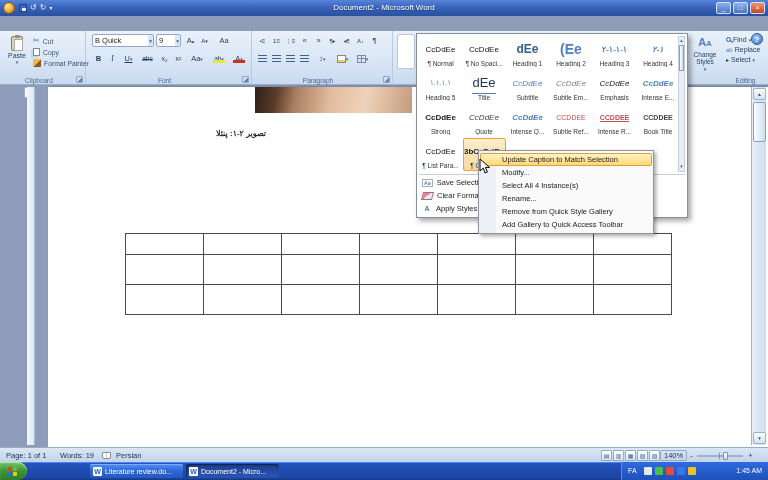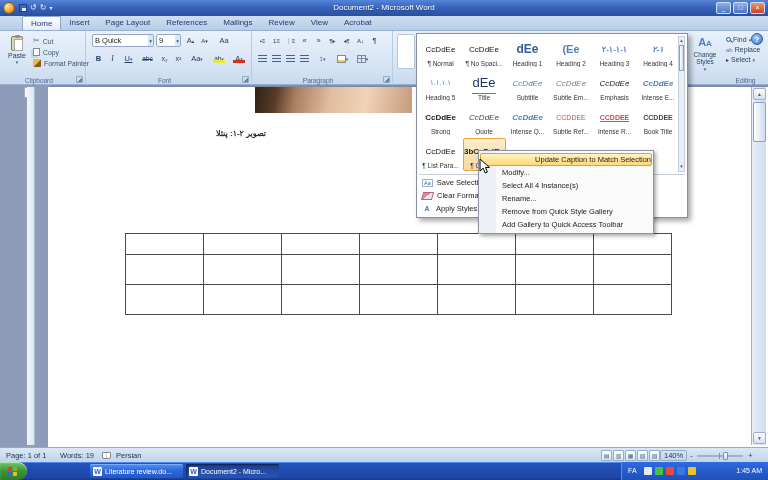--- a/index.html
+++ b/index.html
@@ -140,21 +140,21 @@
   .popup{position:absolute;left:416px;top:33px;width:272px;height:185px;background:#fff;
     border:1px solid #868fa0;box-shadow:3px 3px 5px rgba(0,0,0,.35);z-index:30;}
   .ggrid{position:absolute;left:2px;top:2px;display:grid;grid-template-columns:repeat(6,43.5px);grid-auto-rows:34px;}
   .gcell{position:relative;width:43px;height:33px;display:flex;flex-direction:column;align-items:center;
     justify-content:flex-end;padding:1px;border:1px solid transparent;border-radius:2px;overflow:hidden;}
   .gcell.sel{border-color:#e6a33e;background:linear-gradient(#fceccd,#f9d9a0);}
   .gsample{flex:1;display:flex;align-items:center;justify-content:center;overflow:hidden;white-space:nowrap;}
   .glabel{font-size:6.5px;color:#333;white-space:nowrap;overflow:hidden;max-width:41px;}
   .k-normal .gsample,.k-listp .gsample{font-size:8px;color:#111;}
   .k-h1 .gsample{font-size:12px;font-weight:bold;color:#365f91;}
-  .k-h2 .gsample{font-size:11px;font-weight:bold;color:#4f81bd;}
+  .k-h2 .gsample{font-size:14px;font-weight:bold;color:#4f81bd;}
   .k-h3 .gsample{font-size:8px;font-weight:bold;color:#4f81bd;}
   .k-h4 .gsample{font-size:8px;font-weight:bold;font-style:italic;color:#4f81bd;}
   .k-h5 .gsample{font-size:7px;color:#4f81bd;}
   .k-title .gsample{font-size:13px;color:#17365d;border-bottom:1px solid #4f81bd;}
   .k-subtitle .gsample{font-size:8px;font-style:italic;color:#4f81bd;}
   .k-subtle .gsample{font-size:8px;font-style:italic;color:#808080;}
   .k-emph .gsample{font-size:8px;font-style:italic;color:#222;}
   .k-intense-e .gsample,.k-iq .gsample{font-size:8px;font-weight:bold;font-style:italic;color:#4f81bd;}
   .k-strong .gsample{font-size:8px;font-weight:bold;color:#222;}
   .k-quote .gsample{font-size:8px;font-style:italic;color:#444;}
@@ -172,21 +172,21 @@
   .fic0::before{content:"Aa";font-size:5.5px;color:#365f91;border:1px solid #9ab0cc;padding:0 1px;background:#fff;}
   .fic1::before{content:"";width:9px;height:6px;background:linear-gradient(135deg,#f08098 45%,#e8e8f0 45%);transform:skewX(-15deg);border:1px solid #aa6a7a;}
   .fic2::before{content:"A";font-size:7px;font-weight:bold;color:#4f81bd;}
 
   
   .cmenu{position:absolute;left:478px;top:150px;width:176px;z-index:40;
     background:linear-gradient(90deg,#edf0f5 0,#edf0f5 17px,#fafafa 17px);
     border:1px solid #8d94a5;box-shadow:2px 2px 4px rgba(0,0,0,.35);padding:2px 1px;}
   .citem{height:13px;line-height:12px;font-size:7.5px;color:#1c1c1c;padding-left:21px;white-space:nowrap;
     border:1px solid transparent;border-radius:2px;overflow:hidden;}
-  .citem.hl{background:linear-gradient(#fff2c5,#ffd876);border-color:#d9a23c;text-align:right;}
+  .citem.hl{background:linear-gradient(#fff2c5,#ffd876);border-color:#d9a23c;}
 
   .cursor{position:absolute;left:479px;top:158px;z-index:50;}
 </style>
 </head>
 <body>
 
 <div class="screen">
 
   <div class="titlebar">
     <div class="orb"></div>
@@ -197,30 +197,20 @@
       <span class="qat-g sm">▾</span>
     </div>
     <div class="wtitle">Document2 - Microsoft Word</div>
     <div class="winbtns">
       <span class="wb">_</span>
       <span class="wb">□</span>
       <span class="wb close">×</span>
     </div>
   </div>
 
-  <div class="tabrow">
-      <div class="rtab active">Home</div>
-      <div class="rtab">Insert</div>
-      <div class="rtab">Page Layout</div>
-      <div class="rtab">References</div>
-      <div class="rtab">Mailings</div>
-      <div class="rtab">Review</div>
-      <div class="rtab">View</div>
-      <div class="rtab">Acrobat</div>
-    </div>
 
   <div class="ribbon">
 
     <div class="rgroup" style="left:1px;width:85px;">
       <div class="bigbtn" style="left:3px;top:2px;width:26px;height:40px;">
         <span class="clipic"></span>
         <span class="bigbtn-label">Paste</span>
         <span class="tinyarr">▾</span>
       </div>
       <div class="smallbtn" style="left:32px;top:5px;">

